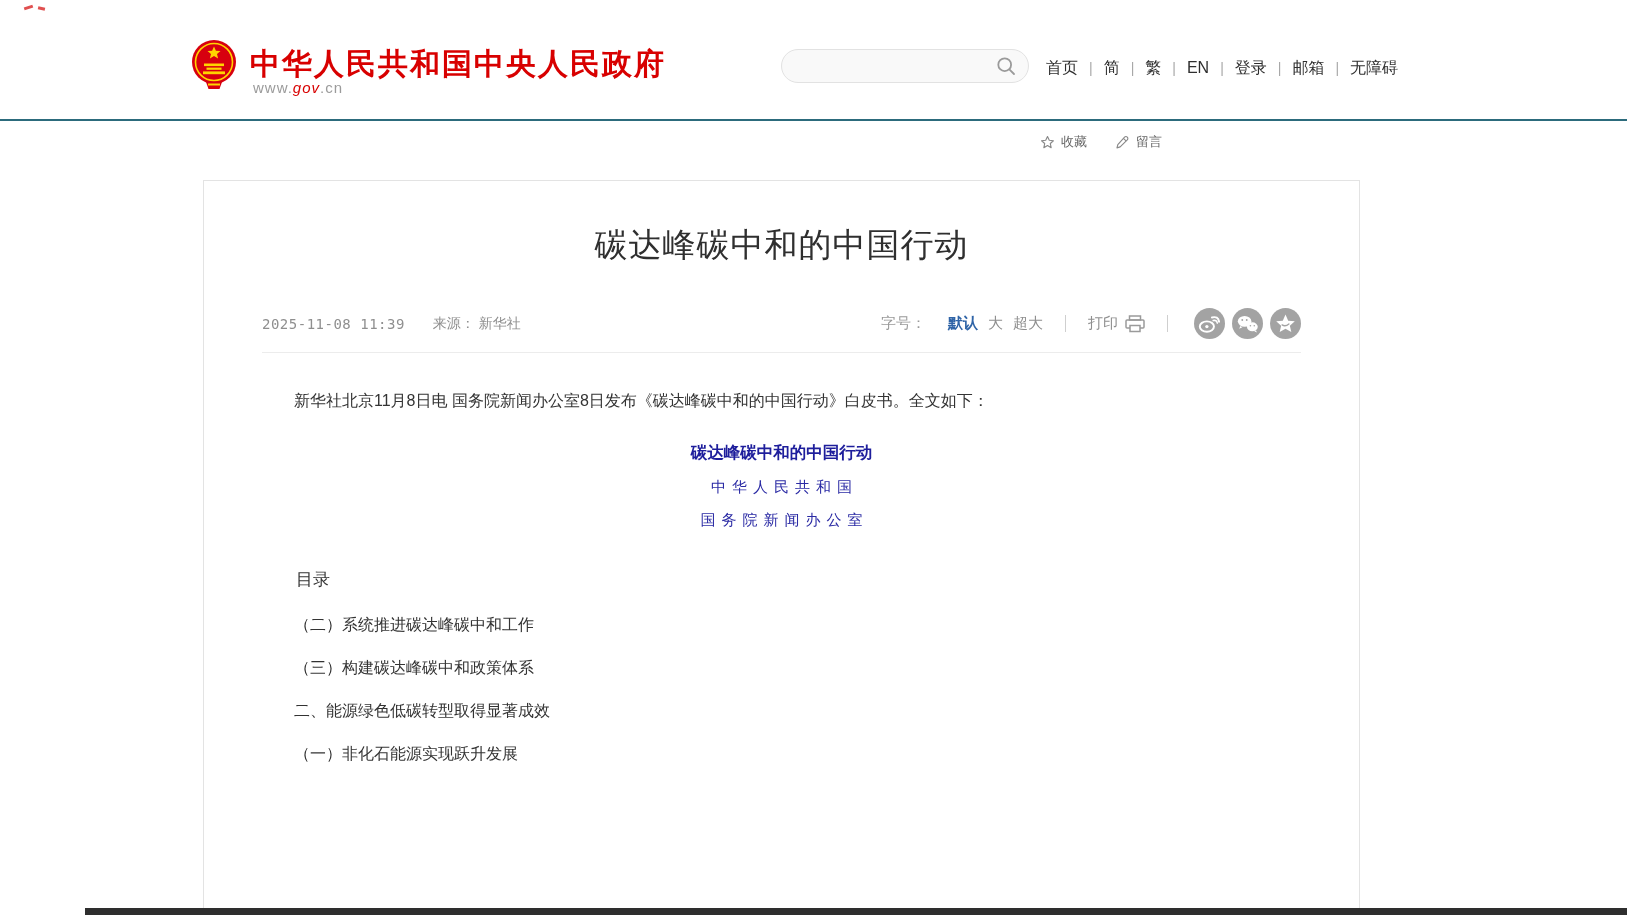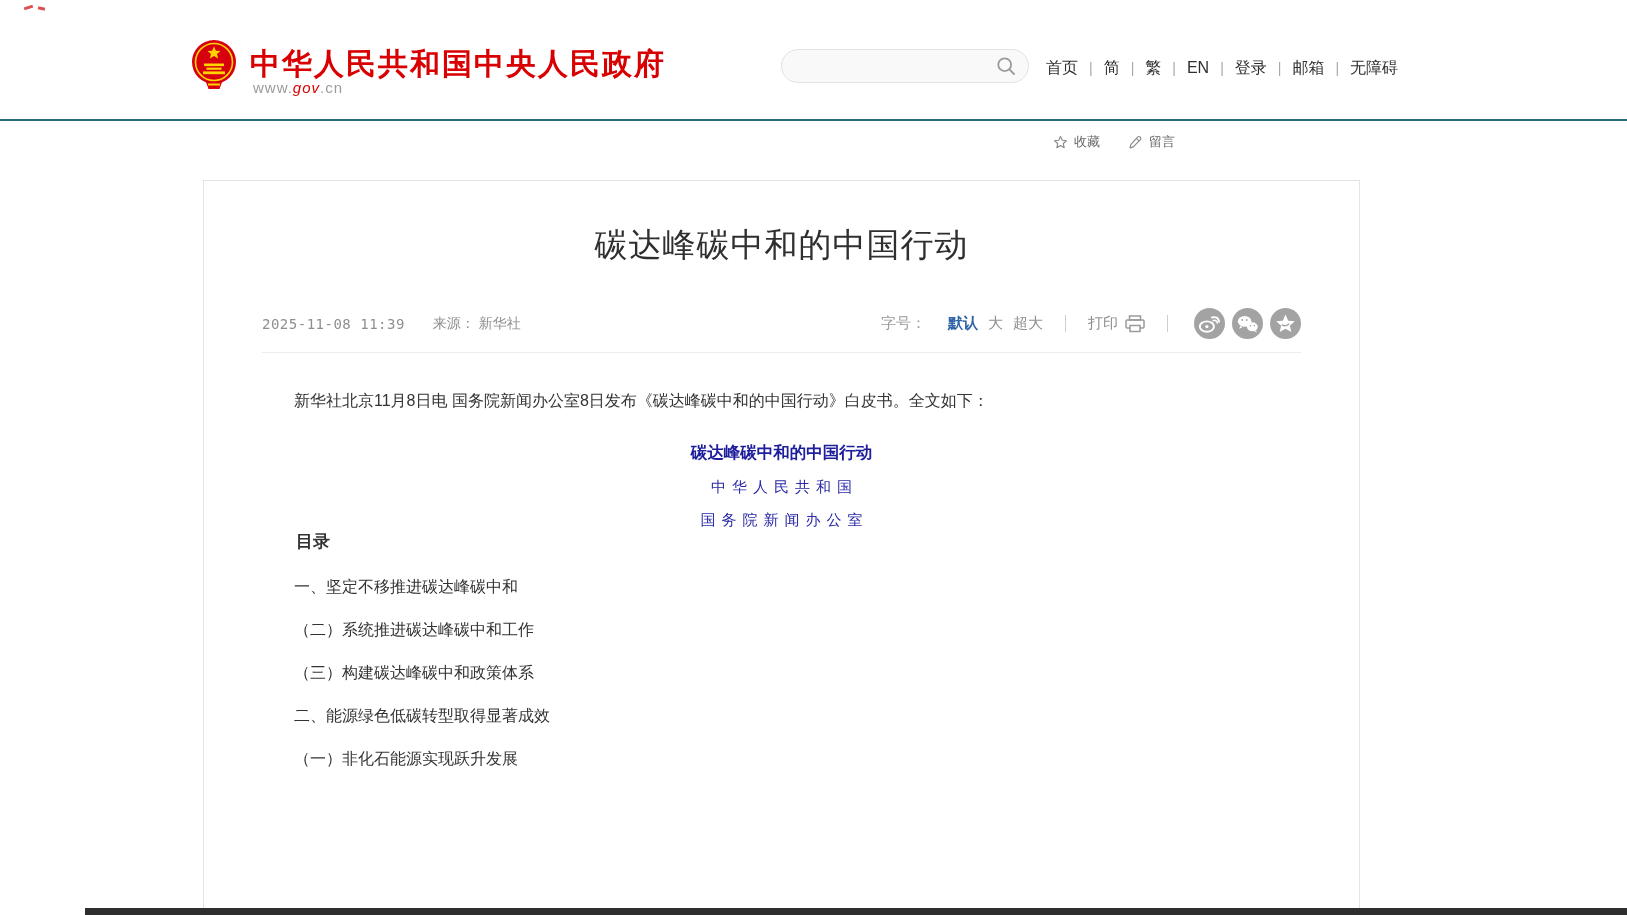--- a/index.html
+++ b/index.html
@@ -33,21 +33,21 @@
   .top-nav {
     position:absolute; left:1046px; top:55px; height:26px;
     display:flex; align-items:center; gap:11px; font-size:16px; color:#2f2f2f; white-space:nowrap;
   }
   .top-nav a { color:#2f2f2f; text-decoration:none; cursor:pointer; }
   .nav-sep { color:#a8a8a8; font-size:14px; }
   .teal-line { position:absolute; top:119px; left:0; width:100%; height:2px; background:#2c6b7c; }
 
   
   .quick-actions {
-    position:absolute; top:133px; right:452px;
+    position:absolute; top:133px; right:465px;
     display:flex; align-items:center; gap:28px; font-size:13px; color:#666;
   }
   .qa-item { display:flex; align-items:center; gap:6px; cursor:pointer; }
 
   
   .card {
     position:absolute; top:180px; left:203px; width:1157px; height:800px;
     background:#fff; border:1px solid #e3e3e3; border-bottom:none;
     padding:0 58px;
   }
@@ -73,21 +73,21 @@
 
   
   .body { margin-top:36px; font-size:16px; color:#333; }
   .intro { text-indent:2em; line-height:24px; }
   .doc-title { margin-top:29px; text-align:center; font-size:16.5px; font-weight:bold; color:#1e1e9c; }
   .doc-date  { margin-top:13px; text-align:center; font-size:15px; color:#3434ae; letter-spacing:1px; }
   .doc-org   {
     margin-top:14px; text-align:center; font-size:15px; color:#2a2aa4;
     font-family:"DejaVu Serif","Liberation Serif",serif; letter-spacing:6px; padding-left:6px;
   }
-  .toc-heading { font-size:17px; font-weight:bold; color:#333; text-indent:2em; }
+  .toc-heading { margin-top:38px; font-size:17px; font-weight:normal; color:#333; text-indent:2em; }
   .toc { margin-top:24px; }
   .toc-item { text-indent:2em; font-size:16px; line-height:19px; margin-bottom:24px; color:#333; }
 
   .bottom-edge { position:absolute; top:908px; left:85px; right:0; height:7px; background:#2e2e2e; }
 </style>
 </head>
 <body>
 
 <div class="page">
 
@@ -207,21 +207,20 @@
     <div class="meta-divider"></div>
 
     <div class="body">
       <p class="intro">新华社北京11月8日电 国务院新闻办公室8日发布《碳达峰碳中和的中国行动》白皮书。全文如下：</p>
       <p class="doc-title">碳达峰碳中和的中国行动</p>
       <p class="doc-org">中华人民共和国</p>
       <p class="doc-org">国务院新闻办公室</p>
 
       <p class="toc-heading">目录</p>
       <div class="toc">
-        <div class="toc-item">一、坚定不移推进碳达峰碳中和</div>
         <div class="toc-item">（二）系统推进碳达峰碳中和工作</div>
         <div class="toc-item">（三）构建碳达峰碳中和政策体系</div>
         <div class="toc-item">二、能源绿色低碳转型取得显著成效</div>
         <div class="toc-item">（一）非化石能源实现跃升发展</div>
       </div>
     </div>
   </div>
 
   <div class="bottom-edge"></div>
 

